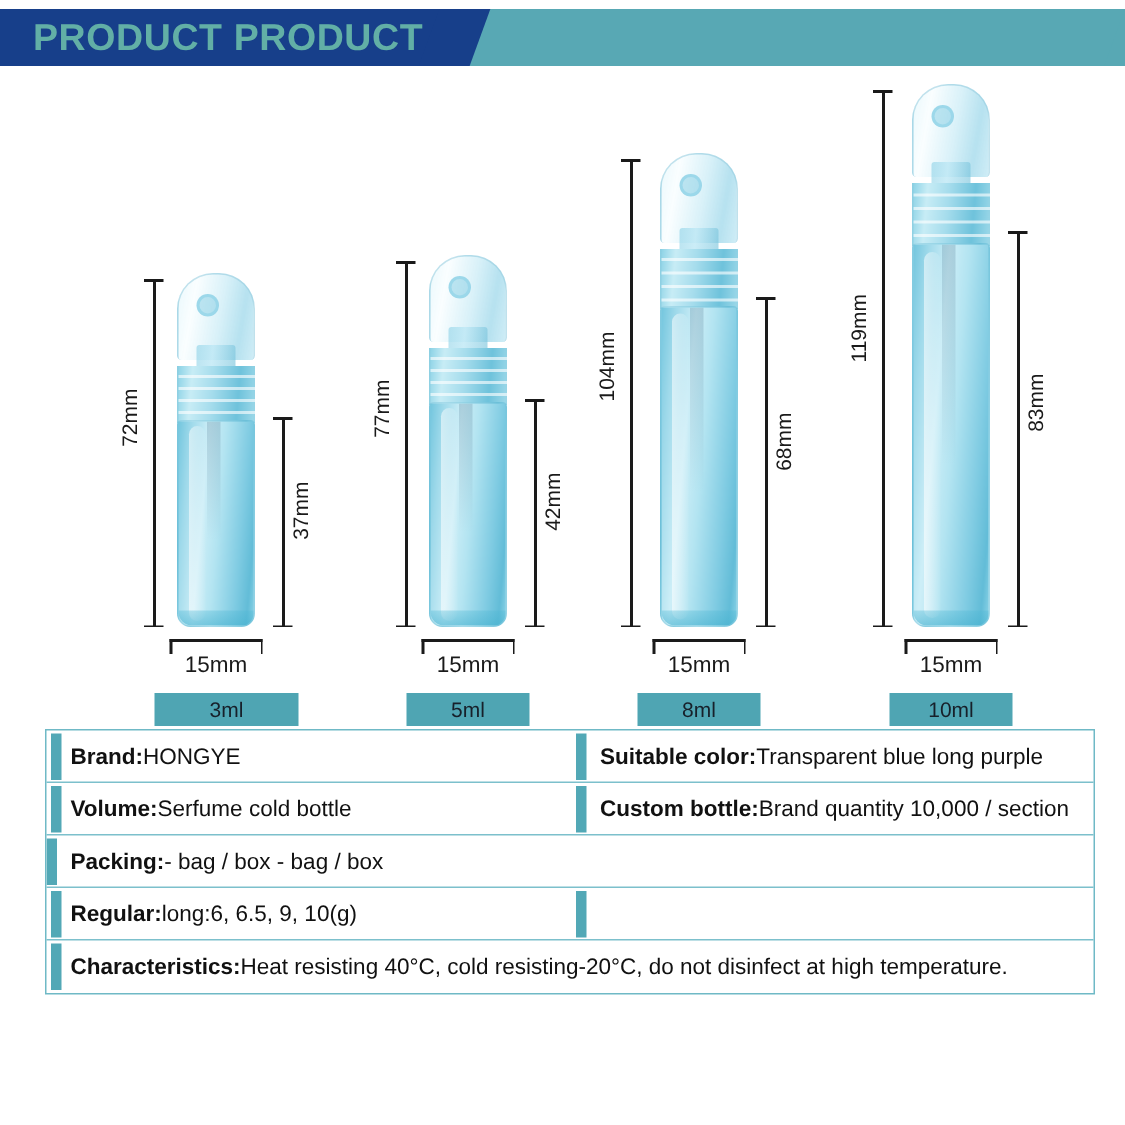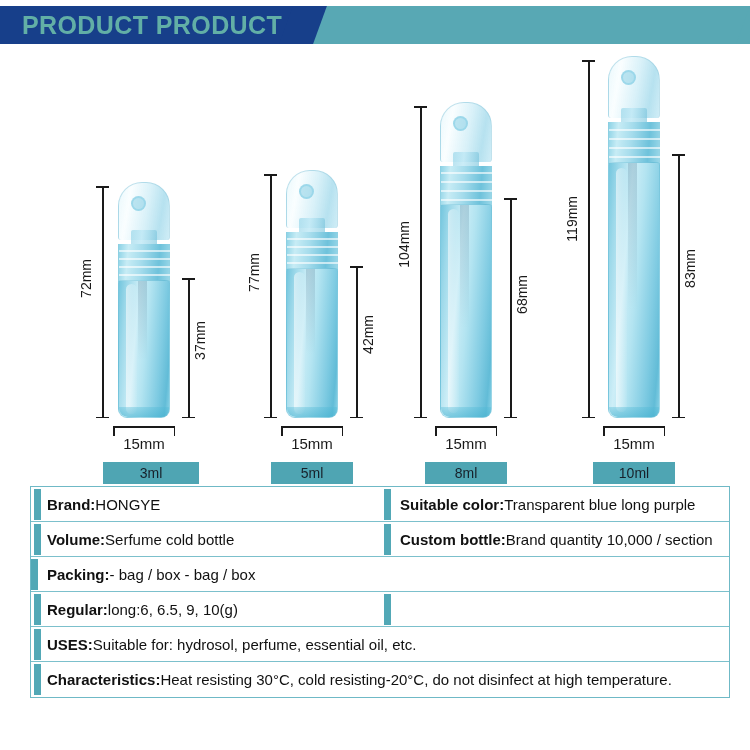--- a/index.html
+++ b/index.html
@@ -404,31 +404,24 @@
       <div class="spec-cell left">
         <span class="accent"></span>
         <span class="k">Regular:</span>
         <span class="v">long:6, 6.5, 9, 10(g)</span>
       </div>
       <div class="spec-cell right">
         <span class="accent"></span>
       </div>
     </div>
 
+
     <div class="spec-row">
       <div class="spec-cell full">
         <span class="accent"></span>
-        <span class="k">USES:</span>
-        <span class="v">Suitable for: hydrosol, perfume, essential oil, etc.</span>
-      </div>
-    </div>
-
-    <div class="spec-row">
-      <div class="spec-cell full">
-        <span class="accent"></span>
         <span class="k">Characteristics:</span>
-        <span class="v">Heat resisting 30°C, cold resisting-20°C, do not disinfect at high temperature.</span>
+        <span class="v">Heat resisting 40°C, cold resisting-20°C, do not disinfect at high temperature.</span>
       </div>
     </div>
 
   </div>
 
 </div>
 
 </body></html>

